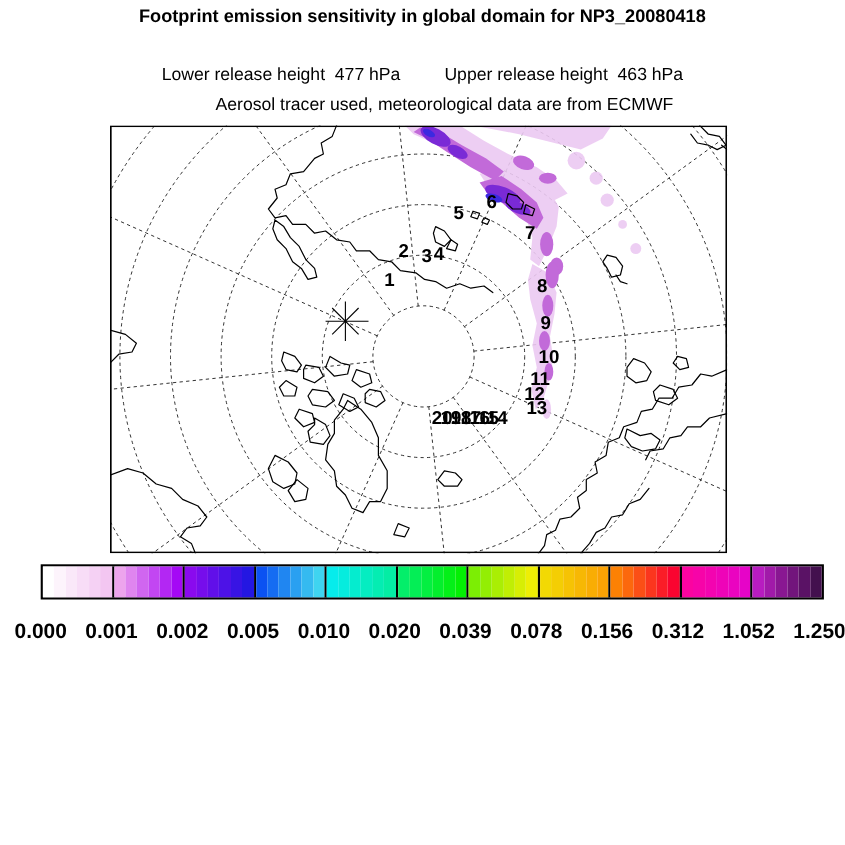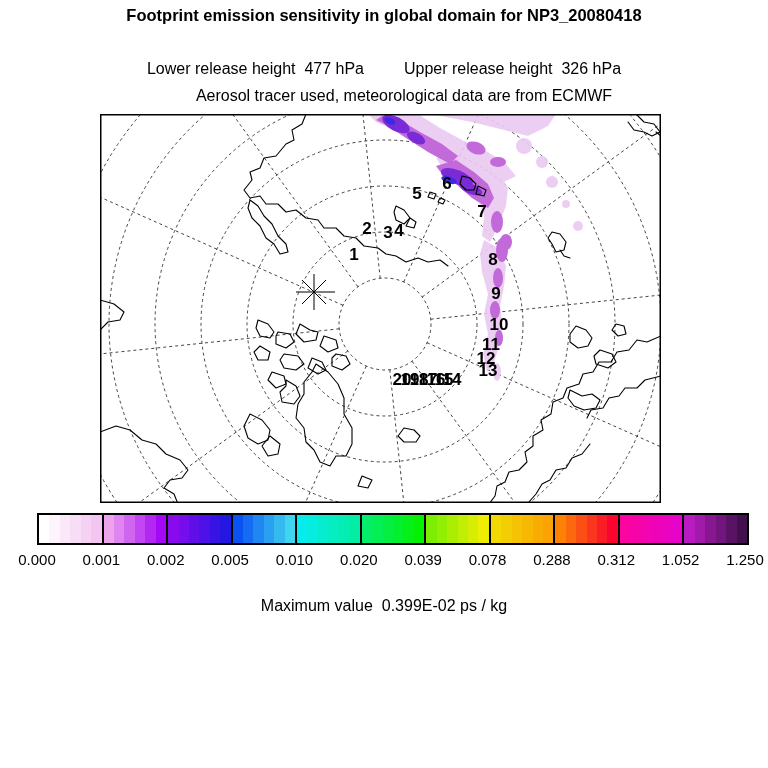--- a/index.html
+++ b/index.html
@@ -16,35 +16,35 @@
   #map-svg{display:block;}
   .coast{fill:none;stroke:#000;stroke-width:1.1;stroke-linejoin:round;stroke-linecap:round;}
   .grat{fill:none;stroke:#161616;stroke-width:0.8;stroke-dasharray:3 3;}
   .trajnum{font-family:"Liberation Sans",sans-serif;font-size:17px;font-weight:bold;fill:#000;text-anchor:middle;}
   #colorbar{position:absolute;left:37px;top:513px;width:708px;height:28px;
             border:2px solid #000;display:flex;box-sizing:content-box;background:#fff;}
   .cbseg{flex:1 1 0;display:flex;}
   .cbseg + .cbseg{border-left:2px solid #000;}
   .cbcell{flex:1 1 0;}
   #cb-ticks{position:absolute;left:37px;top:547px;width:708px;height:18px;}
-  .cbtick{position:absolute;top:4px;transform:translateX(-50%);font-size:15px;font-weight:normal;white-space:pre;}
+  .cbtick{position:absolute;top:17px;transform:translateX(-50%);font-size:19px;font-weight:bold;white-space:pre;}
   #cb-units{top:568px;font-size:16px;}
   #max-line{top:597px;font-size:16px;}
 </style>
 </head>
 <body>
 
 <div id="page">
 
   <div class="hline" id="title-line">Footprint emission sensitivity in global domain for NP3_20080418</div>
 
 
   <div class="hline sub" id="line3">
     <span class="hpart">Lower release height  477 hPa</span>
-    <span class="hpart">Upper release height  326 hPa</span>
+    <span class="hpart">Upper release height  463 hPa</span>
   </div>
 
   <div class="hline sub" id="line4">Aerosol tracer used, meteorological data are from ECMWF</div>
 
   <div id="map-box">
     <svg id="map-svg" width="561" height="389" viewBox="0 0 561 389">
 
       <rect x="0" y="0" width="561" height="389" fill="#ffffff" stroke="none"></rect>
 
       <g id="graticule">
@@ -277,20 +277,19 @@
     </div>
   <div id="cb-ticks">
       <span class="cbtick" style="left: 0px;">0.000</span>
       <span class="cbtick" style="left: 64.3636px;">0.001</span>
       <span class="cbtick" style="left: 128.727px;">0.002</span>
       <span class="cbtick" style="left: 193.091px; text-align: right;">0.005</span>
       <span class="cbtick" style="left: 257.455px;">0.010</span>
       <span class="cbtick" style="left: 321.818px;">0.020</span>
       <span class="cbtick" style="left: 386.182px;">0.039</span>
       <span class="cbtick" style="left: 450.545px;">0.078</span>
-      <span class="cbtick" style="left: 514.909px;">0.288</span>
+      <span class="cbtick" style="left: 514.909px;">0.156</span>
       <span class="cbtick" style="left: 579.273px;">0.312</span>
       <span class="cbtick" style="left: 643.636px;">1.052</span>
       <span class="cbtick" style="left: 708px;">1.250</span>
     </div>
-  <div class="hline" id="max-line">Maximum value  0.399E-02 ps / kg</div>
 
 </div>
 
 </body></html>

